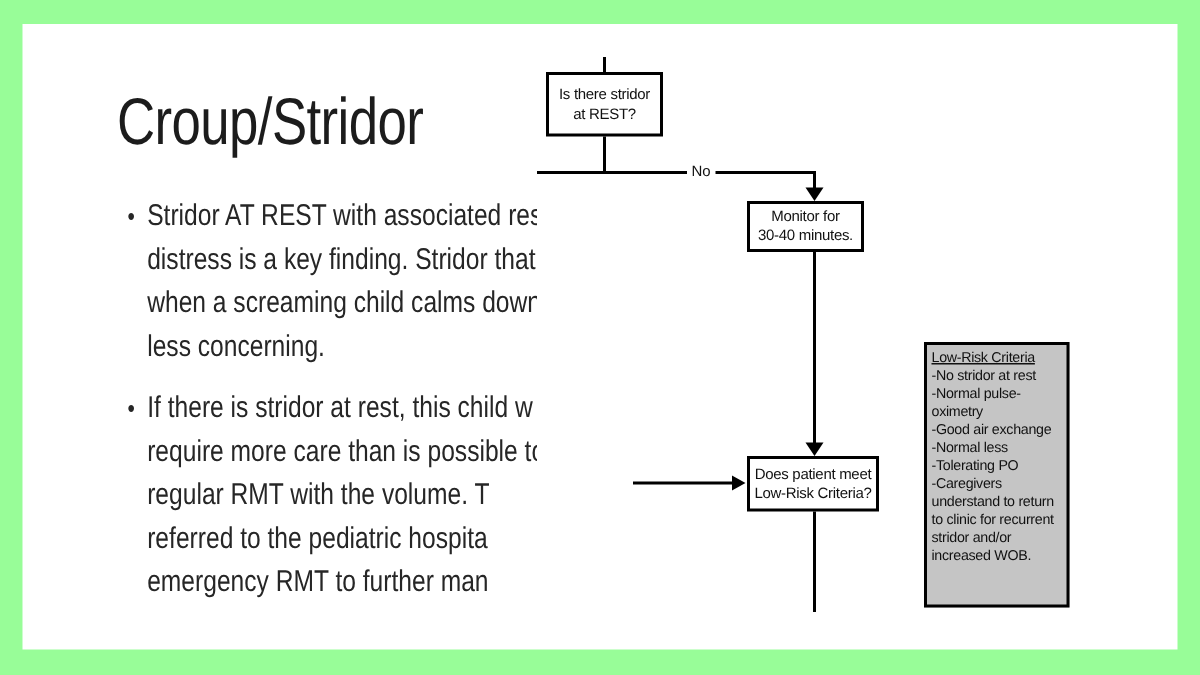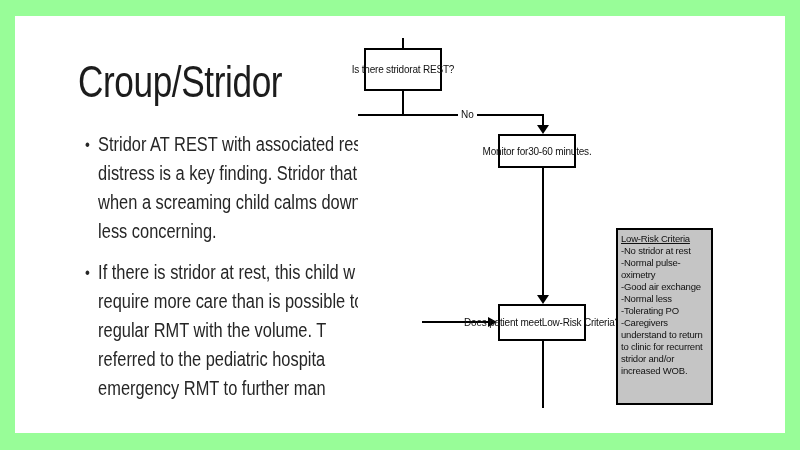--- a/index.html
+++ b/index.html
@@ -28,21 +28,21 @@
   .bullet .marker{width:16px;flex:0 0 16px;font-size:17px;line-height:29px;}
   .tline{white-space:nowrap;}
   
   .flowpanel{
     position:absolute;left:343px;top:22px;width:424px;height:370px; 
     background:#ffffff;z-index:5;
   }
   .fl{position:absolute;background:#000;}
   .fnode{
     position:absolute;background:#fff;border:2px solid #000;box-sizing:border-box;
-    display:flex;flex-direction:row;align-items:center;justify-content:center;
+    display:flex;flex-direction:column;align-items:center;justify-content:center;
     font-size:10px;line-height:13px;color:#111;text-align:center;
     letter-spacing:-0.2px;white-space:nowrap;
   }
   .edge-label{
     position:absolute;background:#fff;font-size:10px;color:#111;
     padding:0 3px;line-height:13px;
   }
   .arr-down{
     position:absolute;width:0;height:0;
     border-left:6px solid transparent;border-right:6px solid transparent;
@@ -103,21 +103,21 @@
 
     <div class="fl" style="left:0;top:76px;width:186px;height:2px;"></div>
 
     <div class="edge-label" style="left:100px;top:70px;">No</div>
 
     <div class="fl" style="left:184px;top:76px;width:2px;height:14px;"></div>
     <div class="arr-down" style="left:179px;top:87px;"></div>
 
     <div class="fnode" style="left:140px;top:96px;width:78px;height:34px;">
       <div>Monitor for</div>
-      <div>30-60 minutes.</div>
+      <div>30-40 minutes.</div>
     </div>
 
     <div class="fl" style="left:184px;top:130px;width:2px;height:128px;"></div>
     <div class="arr-down" style="left:179px;top:257px;"></div>
 
     <div class="fl" style="left:64px;top:283px;width:67px;height:2px;"></div>
     <div class="arr-right" style="left:130px;top:279px;"></div>
 
     <div class="fnode" style="left:140px;top:266px;width:88px;height:37px;">
       <div>Does patient meet</div>

